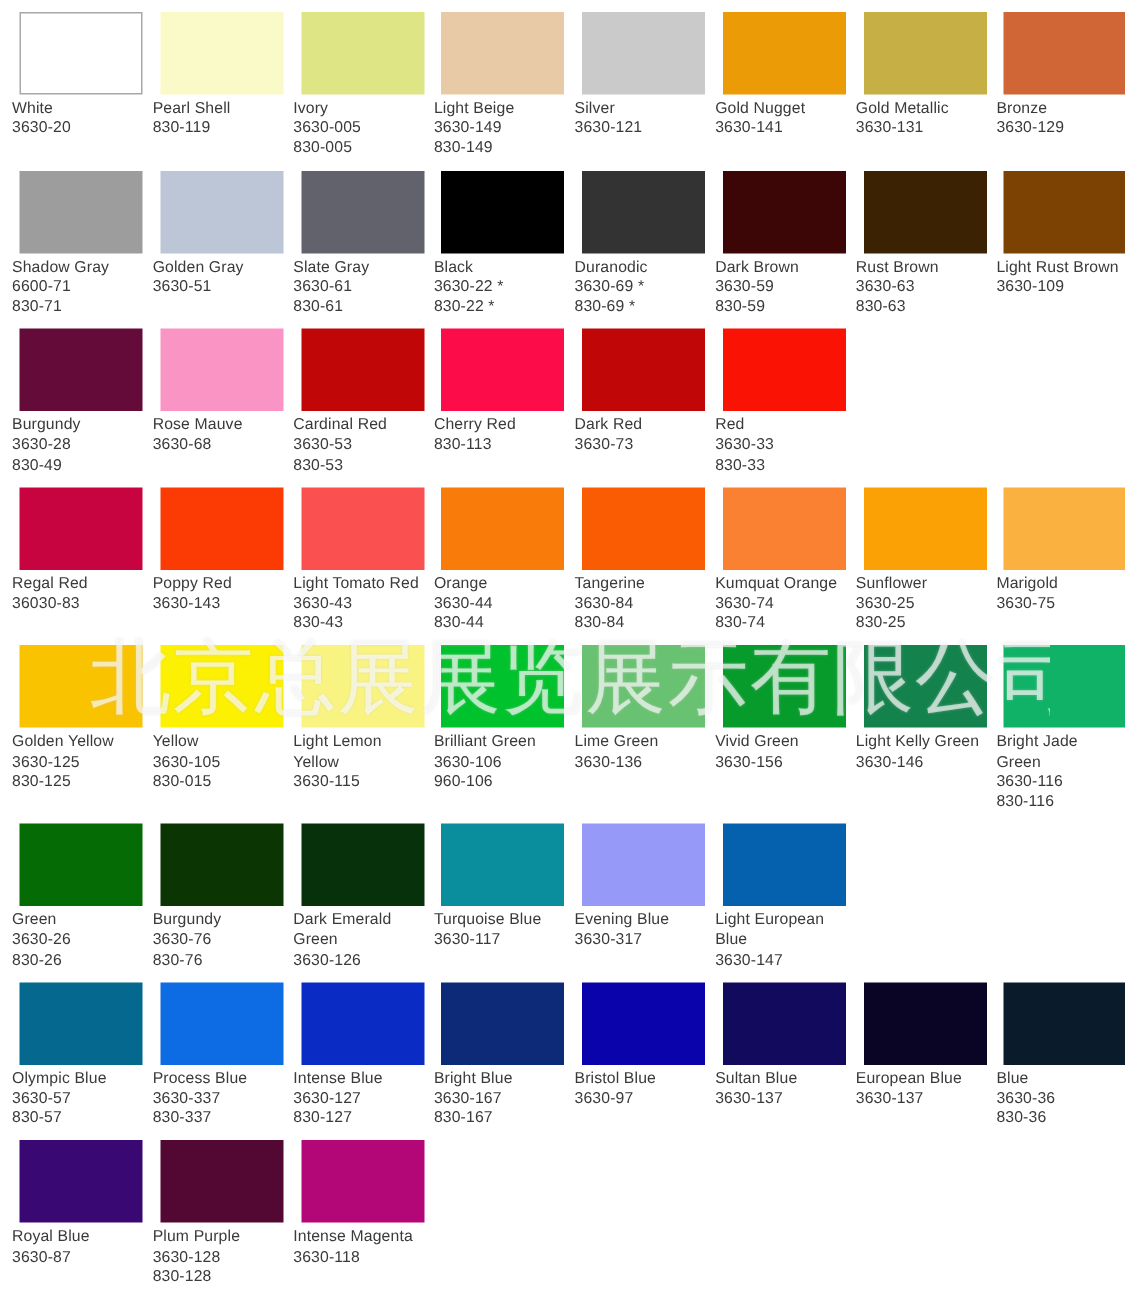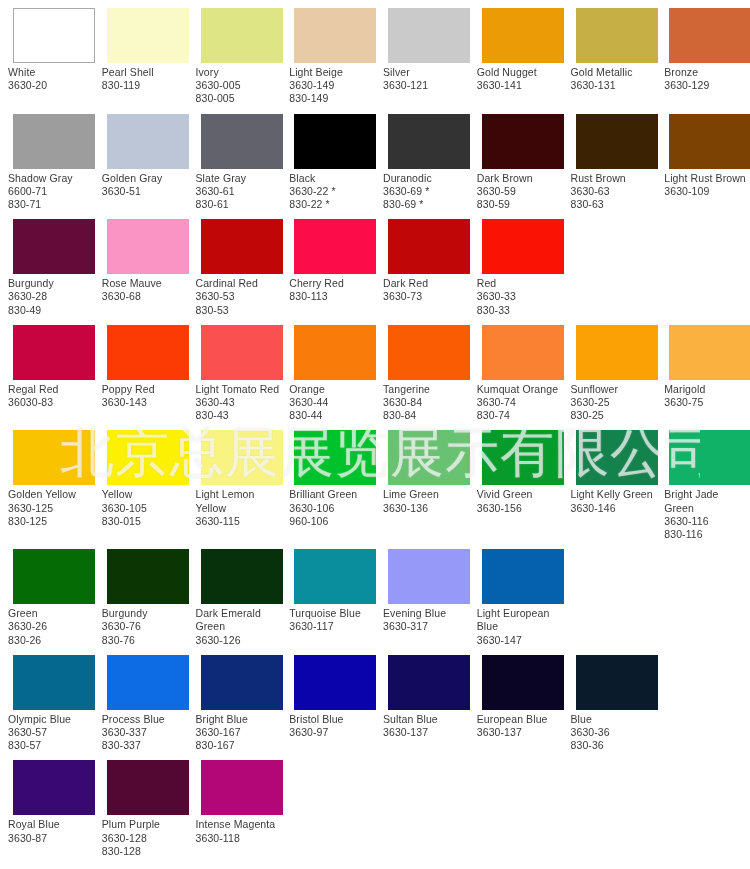--- a/index.html
+++ b/index.html
@@ -426,20 +426,28 @@
       </div>
       <div class="cell">
         <div class="swatch" style="background-color: rgb(13, 107, 228);"></div>
         <div class="labels">
           <div class="cname">Process Blue</div>
           <div class="ccode">3630-337</div>
           <div class="ccode">830-337</div>
         </div>
       </div>
       <div class="cell">
+        <div class="swatch" style="background-color: rgb(10, 44, 196);"></div>
+        <div class="labels">
+          <div class="cname">Intense Blue</div>
+          <div class="ccode">3630-127</div>
+          <div class="ccode">830-127</div>
+        </div>
+      </div>
+      <div class="cell">
         <div class="swatch" style="background-color: rgb(12, 42, 119);"></div>
         <div class="labels">
           <div class="cname">Bright Blue</div>
           <div class="ccode">3630-167</div>
           <div class="ccode">830-167</div>
         </div>
       </div>
       <div class="cell">
         <div class="swatch" style="background-color: rgb(10, 2, 170);"></div>
         <div class="labels">

